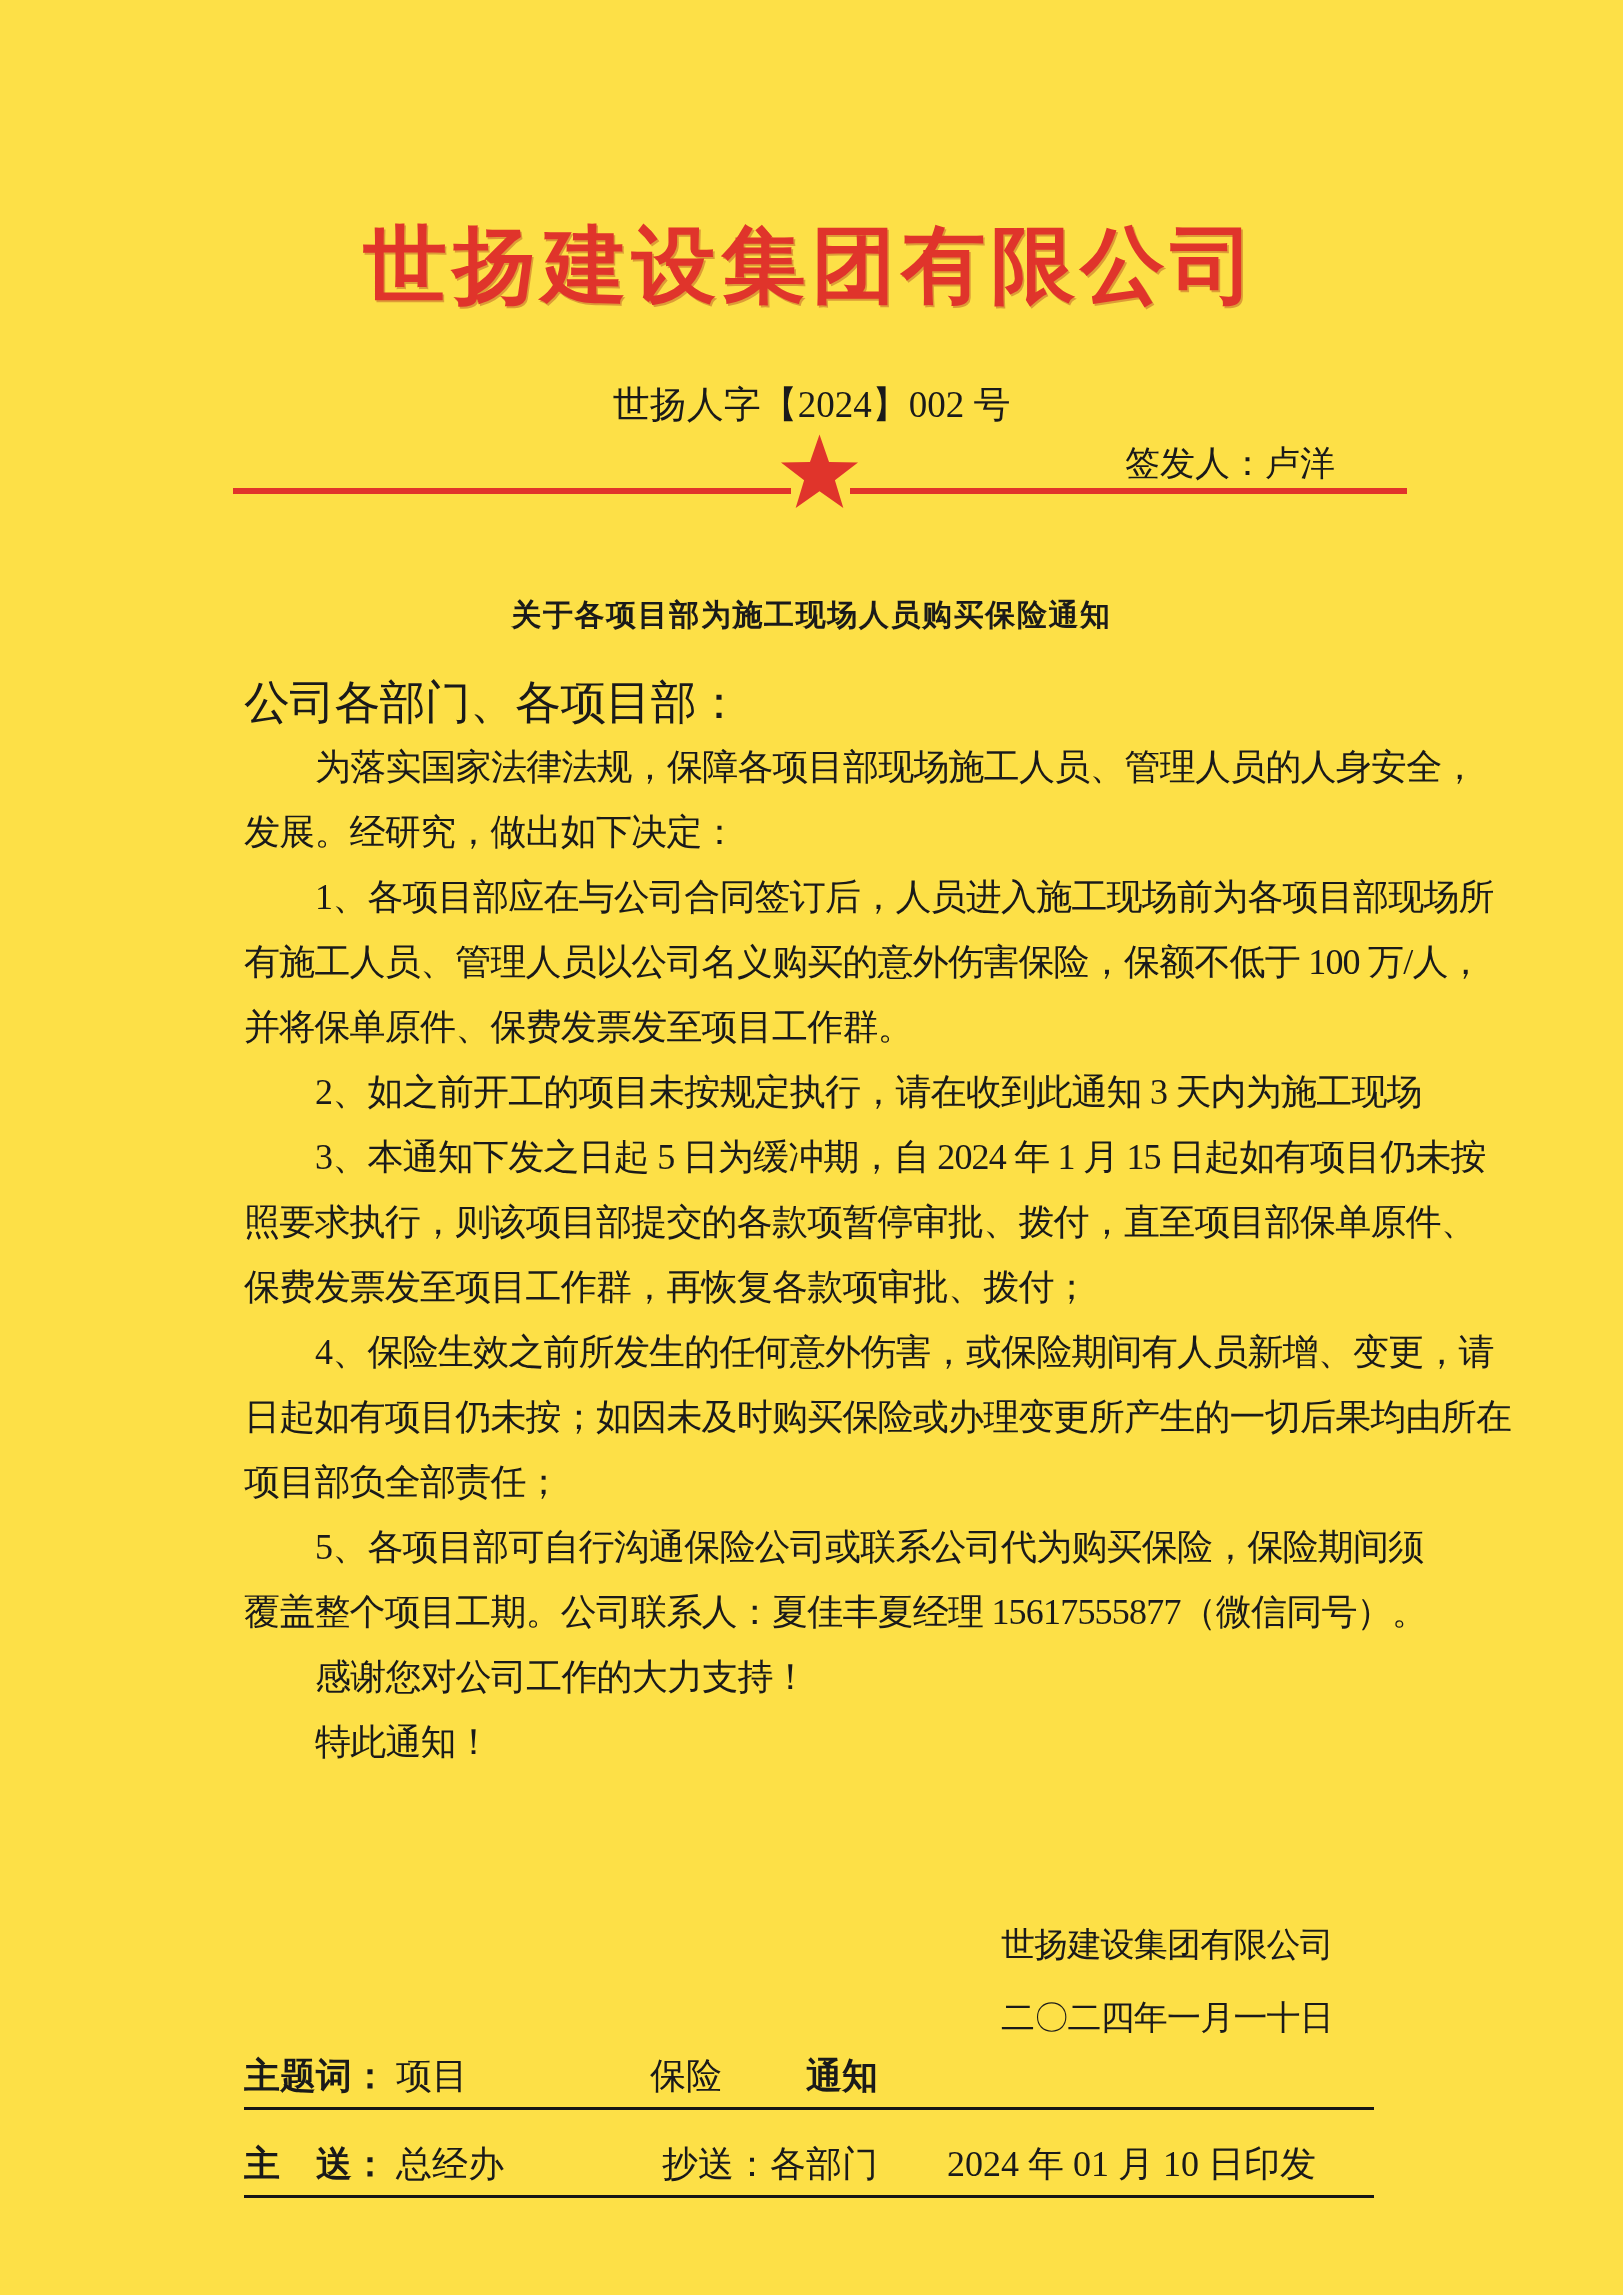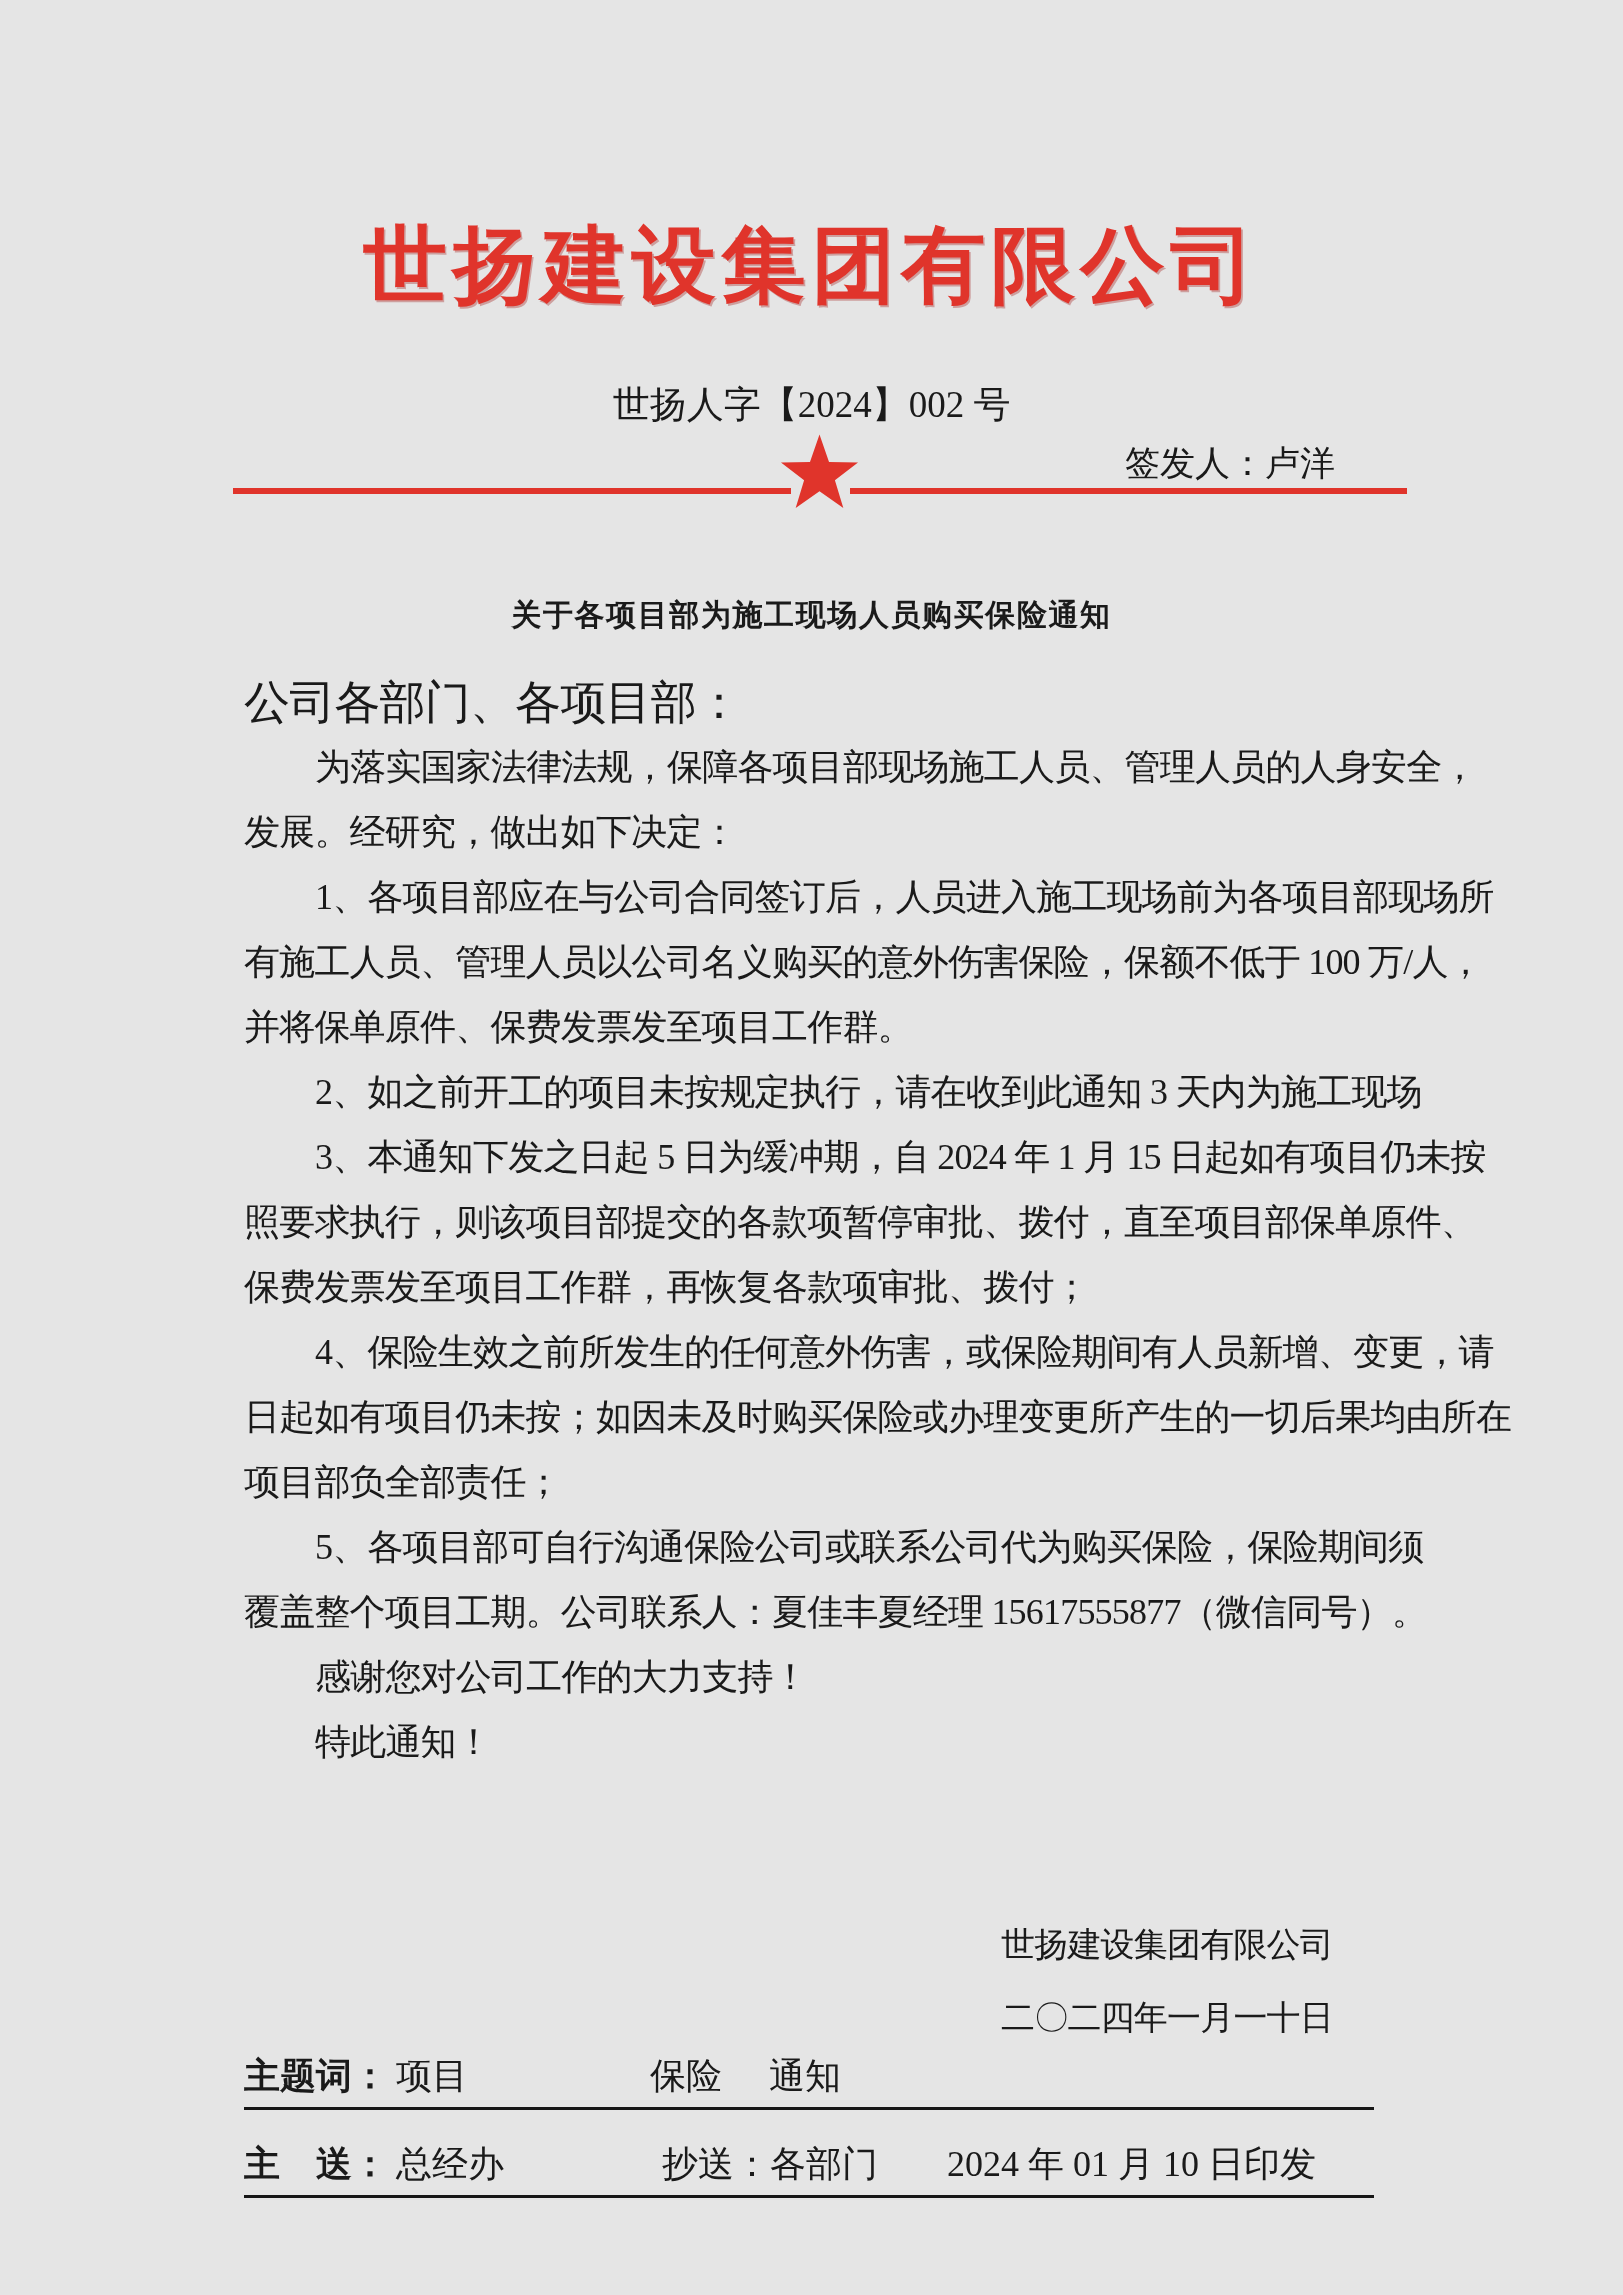--- a/index.html
+++ b/index.html
@@ -6,21 +6,21 @@
     margin: 0;
     padding: 0;
     background: #888;
     font-family: "Liberation Serif", "DejaVu Serif", serif;
   }
   .page {
     position: relative;
     width: 1623px;
     height: 2295px;
     margin: 0 auto;
-    background: #e5e5e5;
+    background: #fde047;
     overflow: hidden;
     color: #1a1a1a;
   }
   .company-title {
     position: absolute;
     top: 209px;
     left: 0;
     width: 100%;
     text-align: center;
     font-size: 84px;
@@ -117,21 +117,21 @@
     font-size: 36px;
     white-space: nowrap;
     display: flex;
     align-items: center;
   }
   .footer-row1 { top: 2047px; }
   .footer-row2 { top: 2135px; }
   .footer-label { font-weight: bold; }
   .kw-1 { margin-left: 8px; }
   .kw-2 { margin-left: 182px; }
-  .kw-3 { margin-left: 47px; }
+  .kw-3 { margin-left: 84px; font-weight: bold; }
   .r2-main { margin-left: 8px; }
   .r2-cc-label { margin-left: 158px; }
   .r2-print { margin-left: 69px; }
   .footer-underline {
     position: absolute;
     left: 244px;
     width: 1130px;
     height: 3.2px;
     background: #161616;
   }

